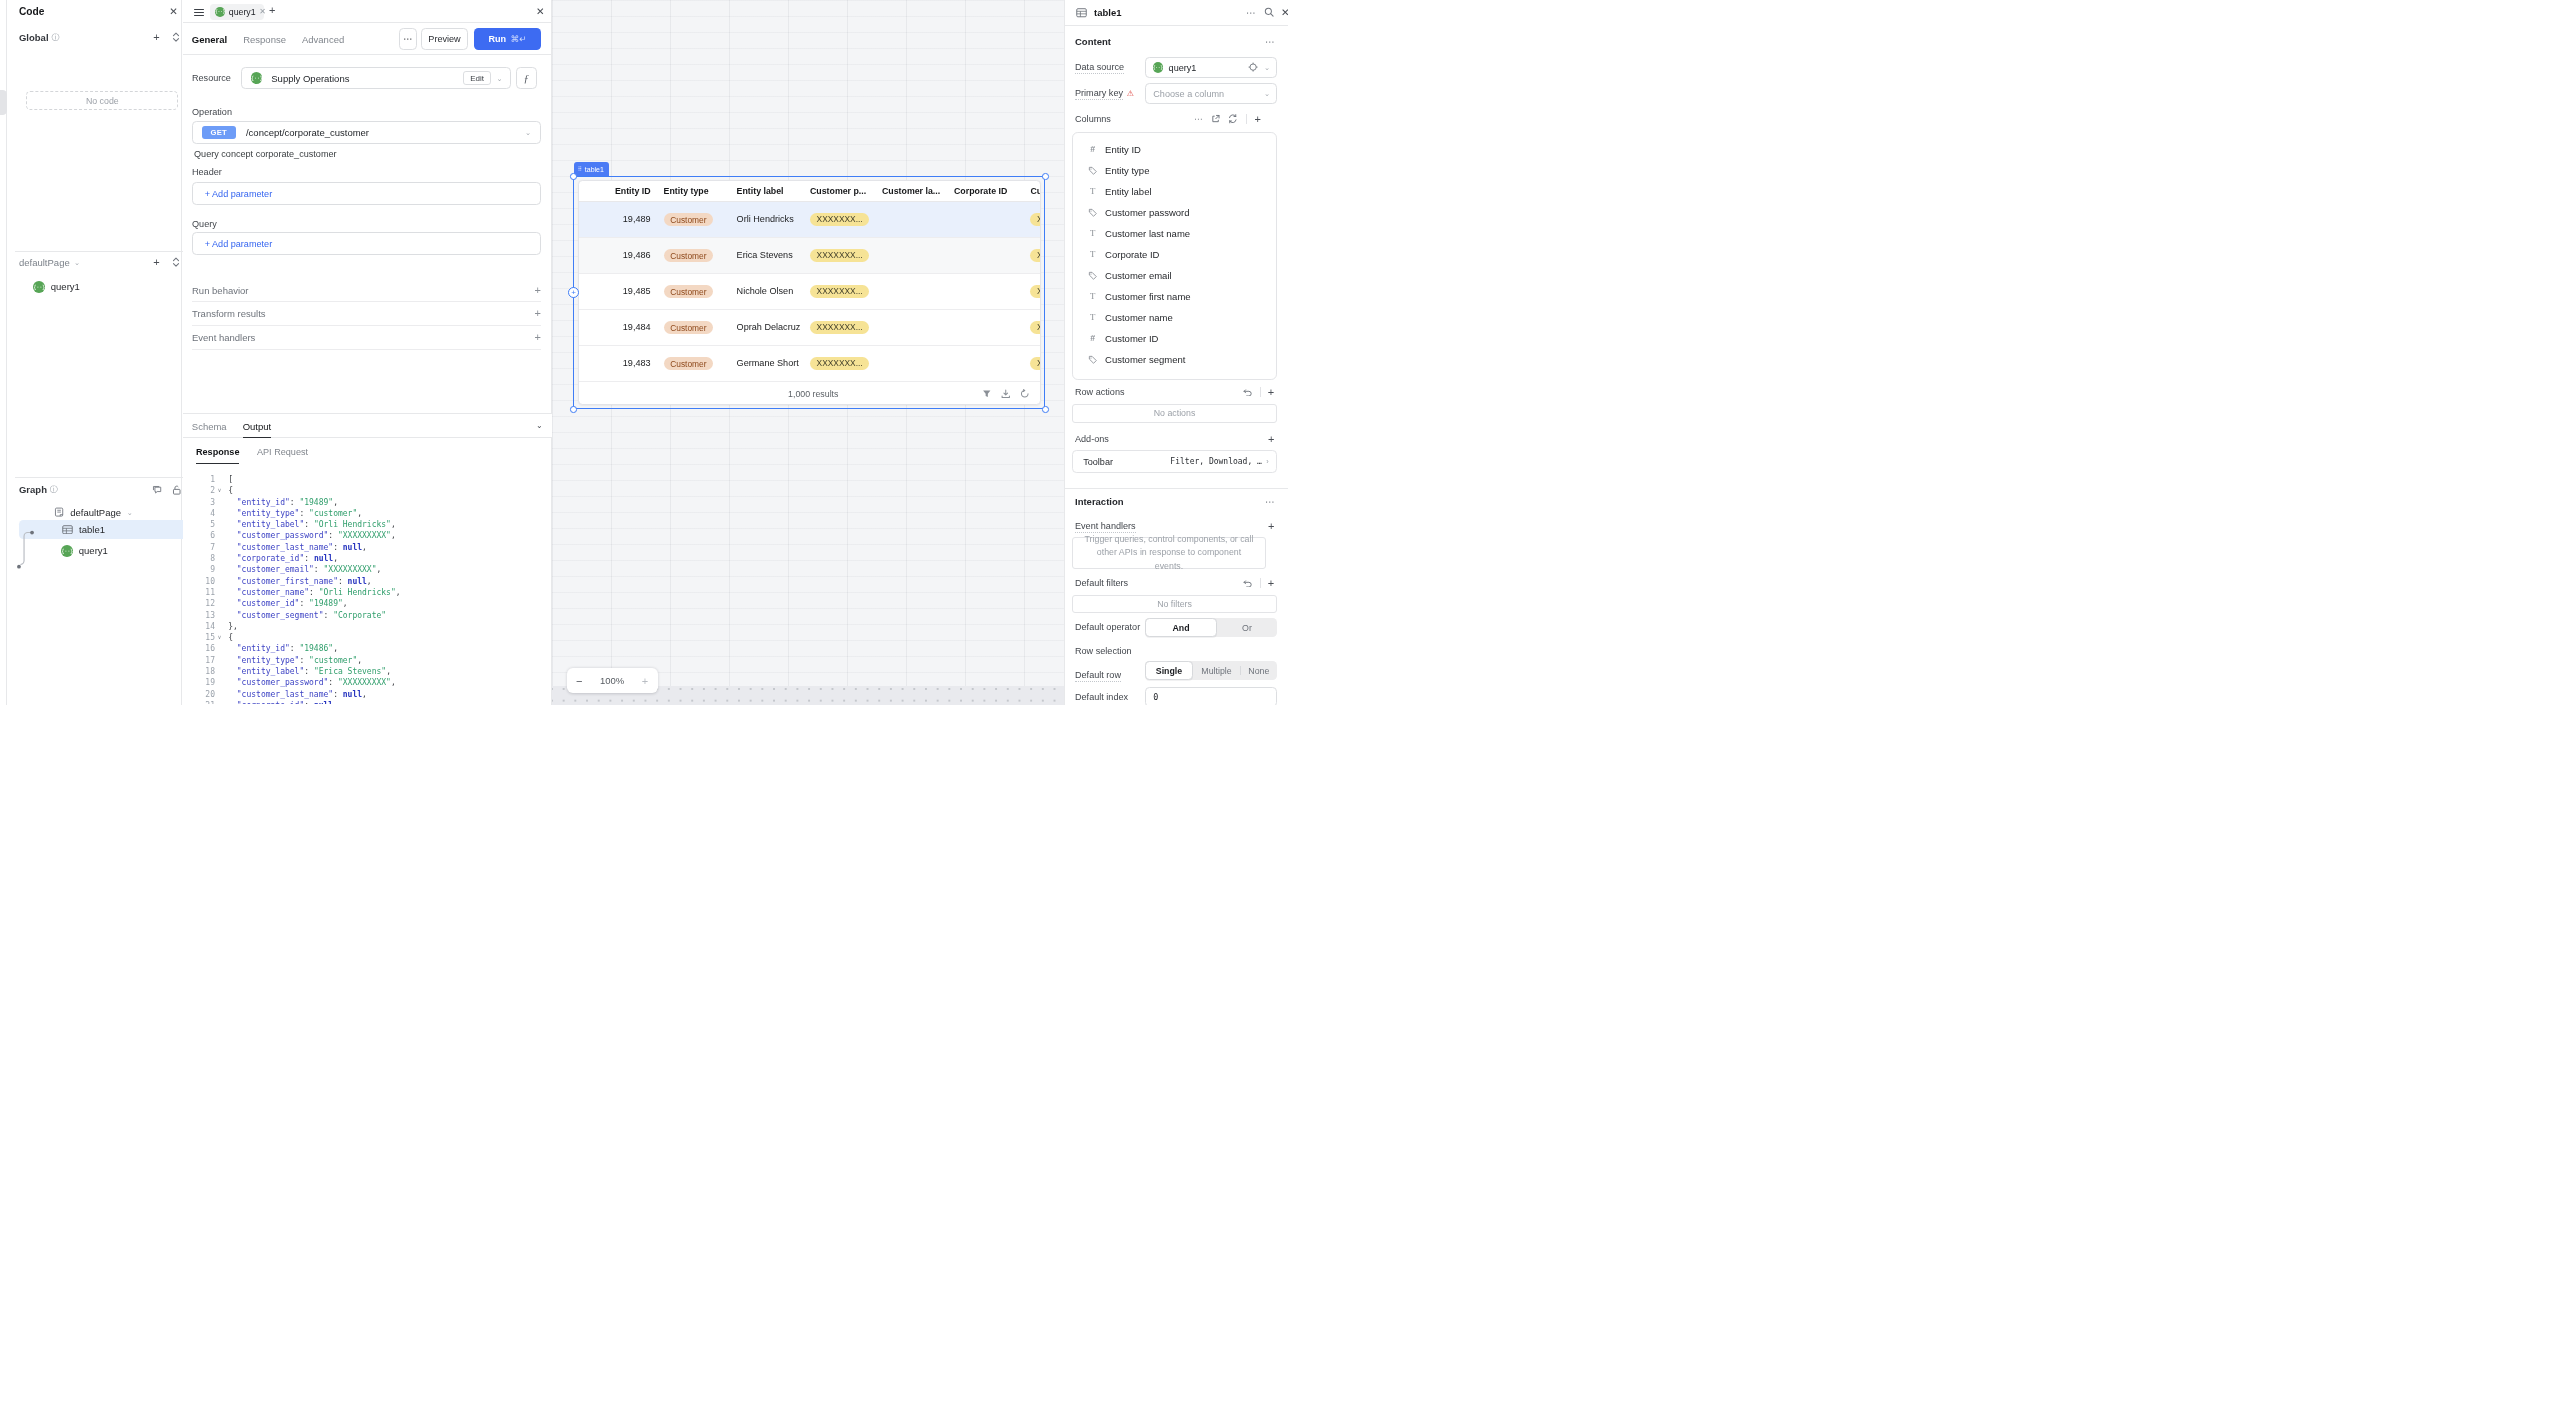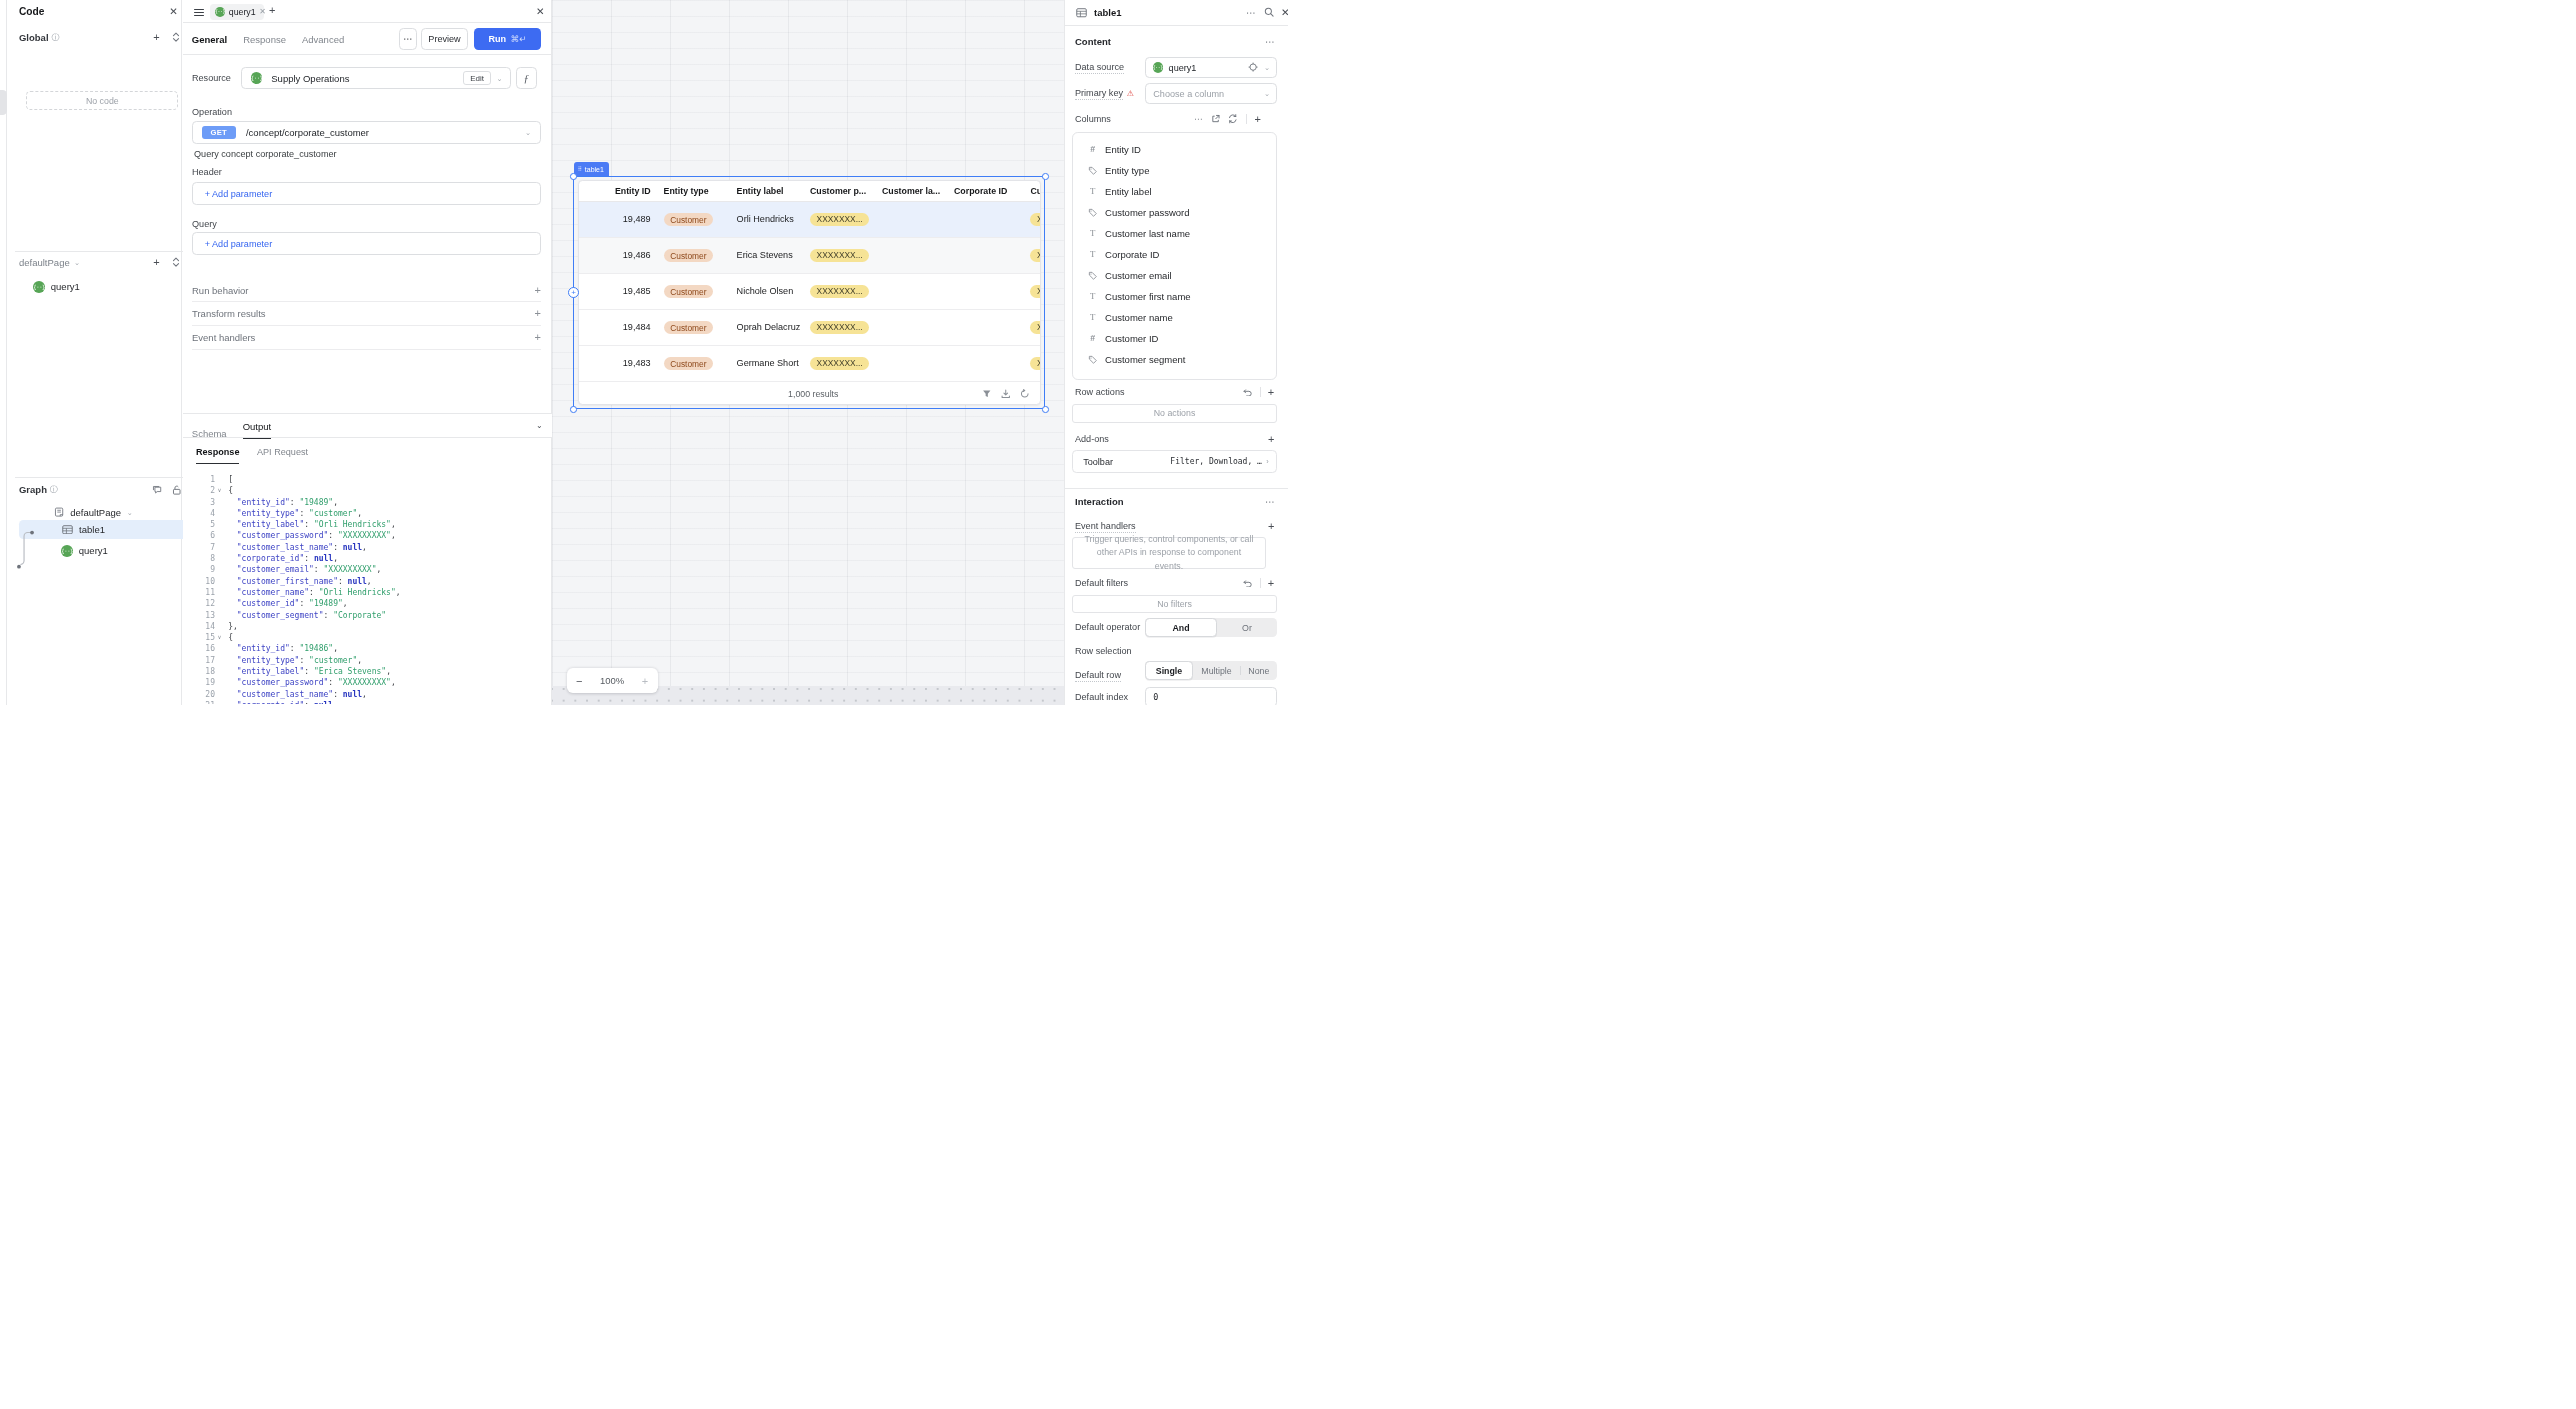--- a/index.html
+++ b/index.html
@@ -299,21 +299,21 @@
   </div>
   <div class="abs divline" style="left:192px;top:325px;width:349px;"></div>
   <div class="abs coll-row" style="left:192px;top:331px;width:349px;">
     <span class="t">Event handlers</span>
       <span class="p">+</span>
   </div>
   <div class="abs divline" style="left:192px;top:349px;width:349px;"></div>
 
   <div class="abs outbar-top" style="left:183px;top:413px;width:369px;height:25px;border-bottom:0.7px solid #e7e8ea;background:#fff;">
     <div class="abs outtabs" style="left:8.8px;top:6.6px;display:flex;gap:16px;">
-      <span style="color:#81868d;margin-top:7px;">Schema</span>
+      <span style="color:#81868d;">Schema</span>
       <span style="color:#121417;border-bottom:1.5px solid #2b2e33;padding-bottom:5.1px;">Output</span>
     </div>
     <div class="abs bigchev" style="left:353px;top:6.6px;">⌄</div>
   </div>
   <div class="abs outtabs" style="left:196px;top:447px;display:flex;gap:17.5px;font-size:9.1px;">
     <span style="color:#121417;font-weight:bold;border-bottom:1.8px solid #2b2e33;padding-bottom:5.8px;">Response</span>
     <span style="color:#81868d;">API Request</span>
   </div>
 
   <div class="abs codeview" style="left:183px;top:474px;width:368px;height:230px;overflow:hidden;">

